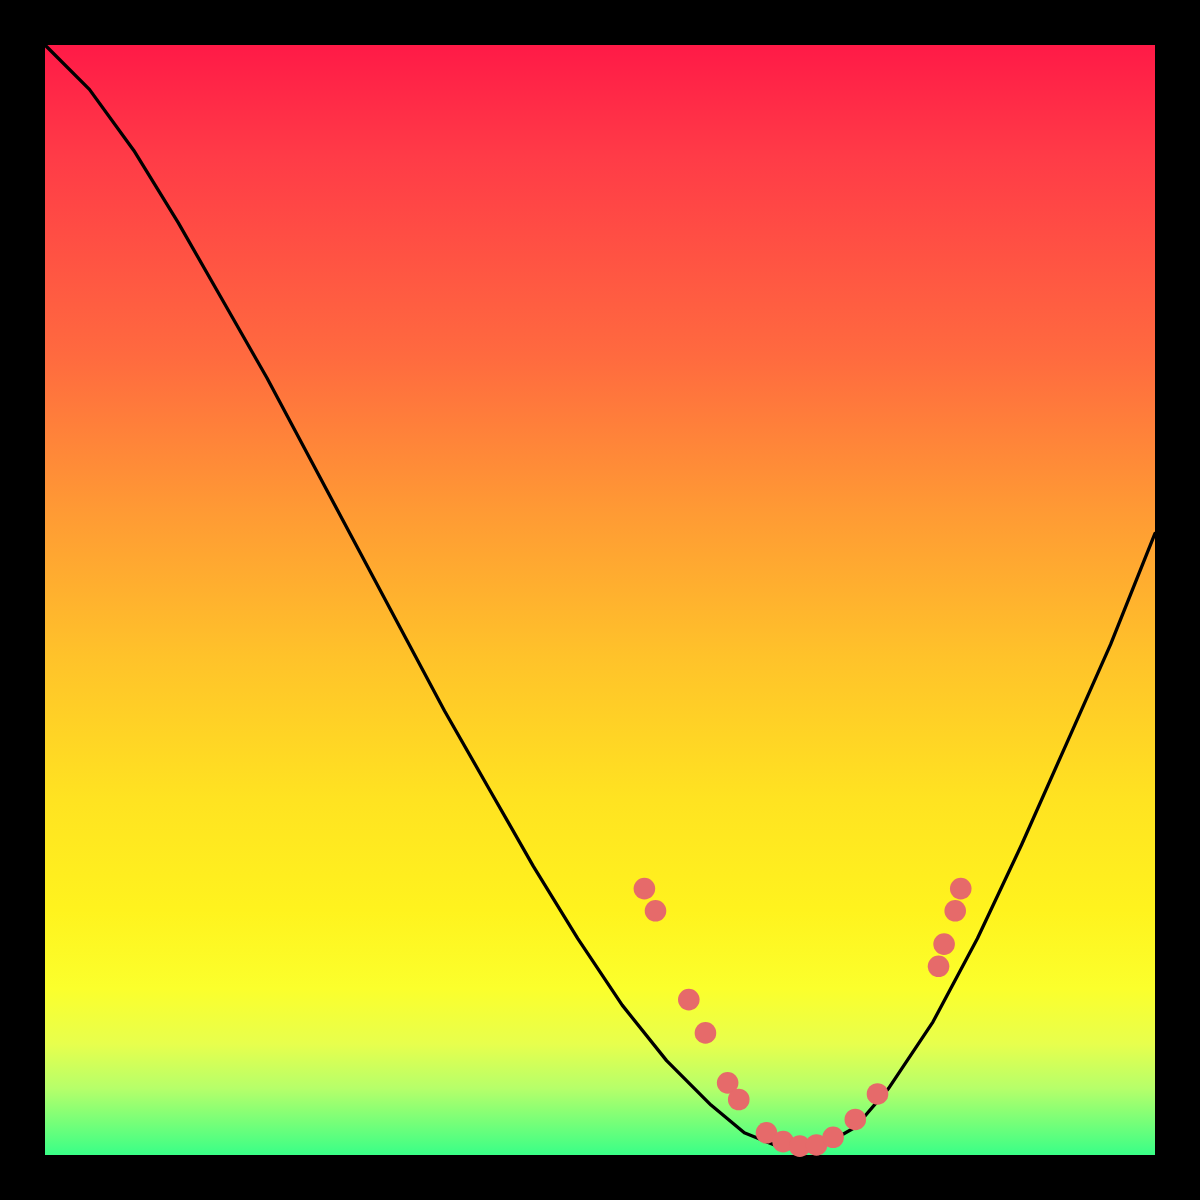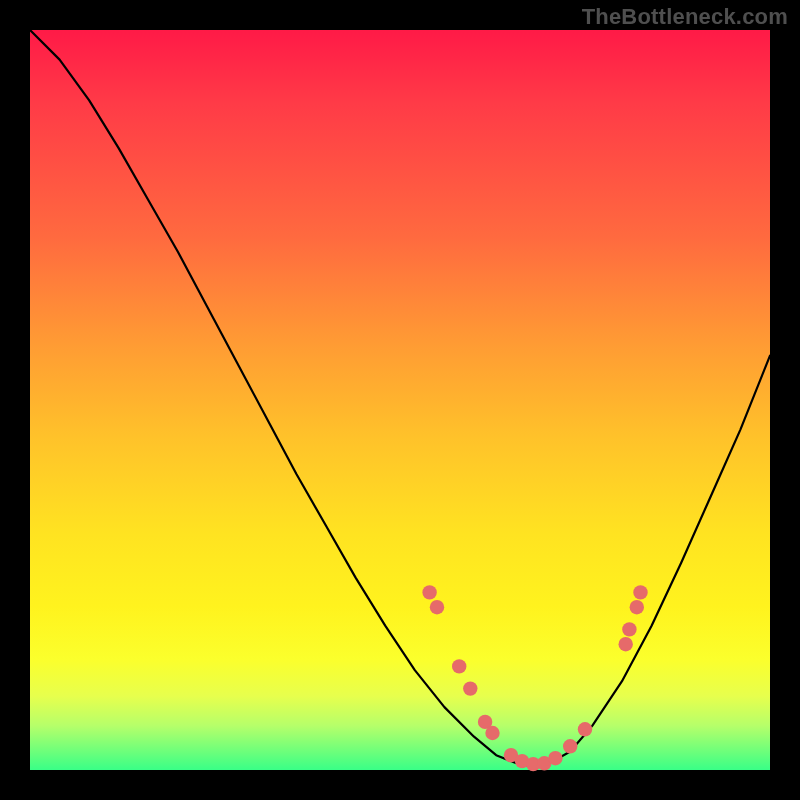--- a/index.html
+++ b/index.html
@@ -69,21 +69,20 @@
   }
   .dot {
     fill: #e66a6a;
     stroke: none;
   }
 </style>
 </head>
 <body>
 
 <div class="frame">
-  <div class="watermark">TheBottleneck.com</div>
 
   <div class="plot">
     <svg class="curve" viewBox="0 0 740 740">
       <path id="curve-path" class="line" d="M0.0 0.0 L29.6 29.6 L59.2 70.3 L88.8 118.4 L118.4 170.2 L148.0 222.0 L177.6 277.5 L207.2 333.0 L236.8 388.5 L266.4 444.0 L296.0 495.8 L325.6 547.6 L355.2 595.7 L384.8 640.1 L414.4 677.1 L444.0 706.7 L466.2 725.2 L488.4 734.1 L503.2 737.0 L518.0 734.1 L540.2 721.5 L562.4 695.6 L592.0 651.2 L621.6 595.7 L651.2 532.8 L680.8 466.2 L710.4 399.6 L740.0 325.6"></path>
       <g id="dots">
           <circle cx="399.6" cy="562.4" r="7.2" class="dot"></circle>
           <circle cx="407.0" cy="577.2" r="7.2" class="dot"></circle>
           <circle cx="429.2" cy="636.4" r="7.2" class="dot"></circle>
           <circle cx="440.3" cy="658.6" r="7.2" class="dot"></circle>
           <circle cx="455.1" cy="691.9" r="7.2" class="dot"></circle>

